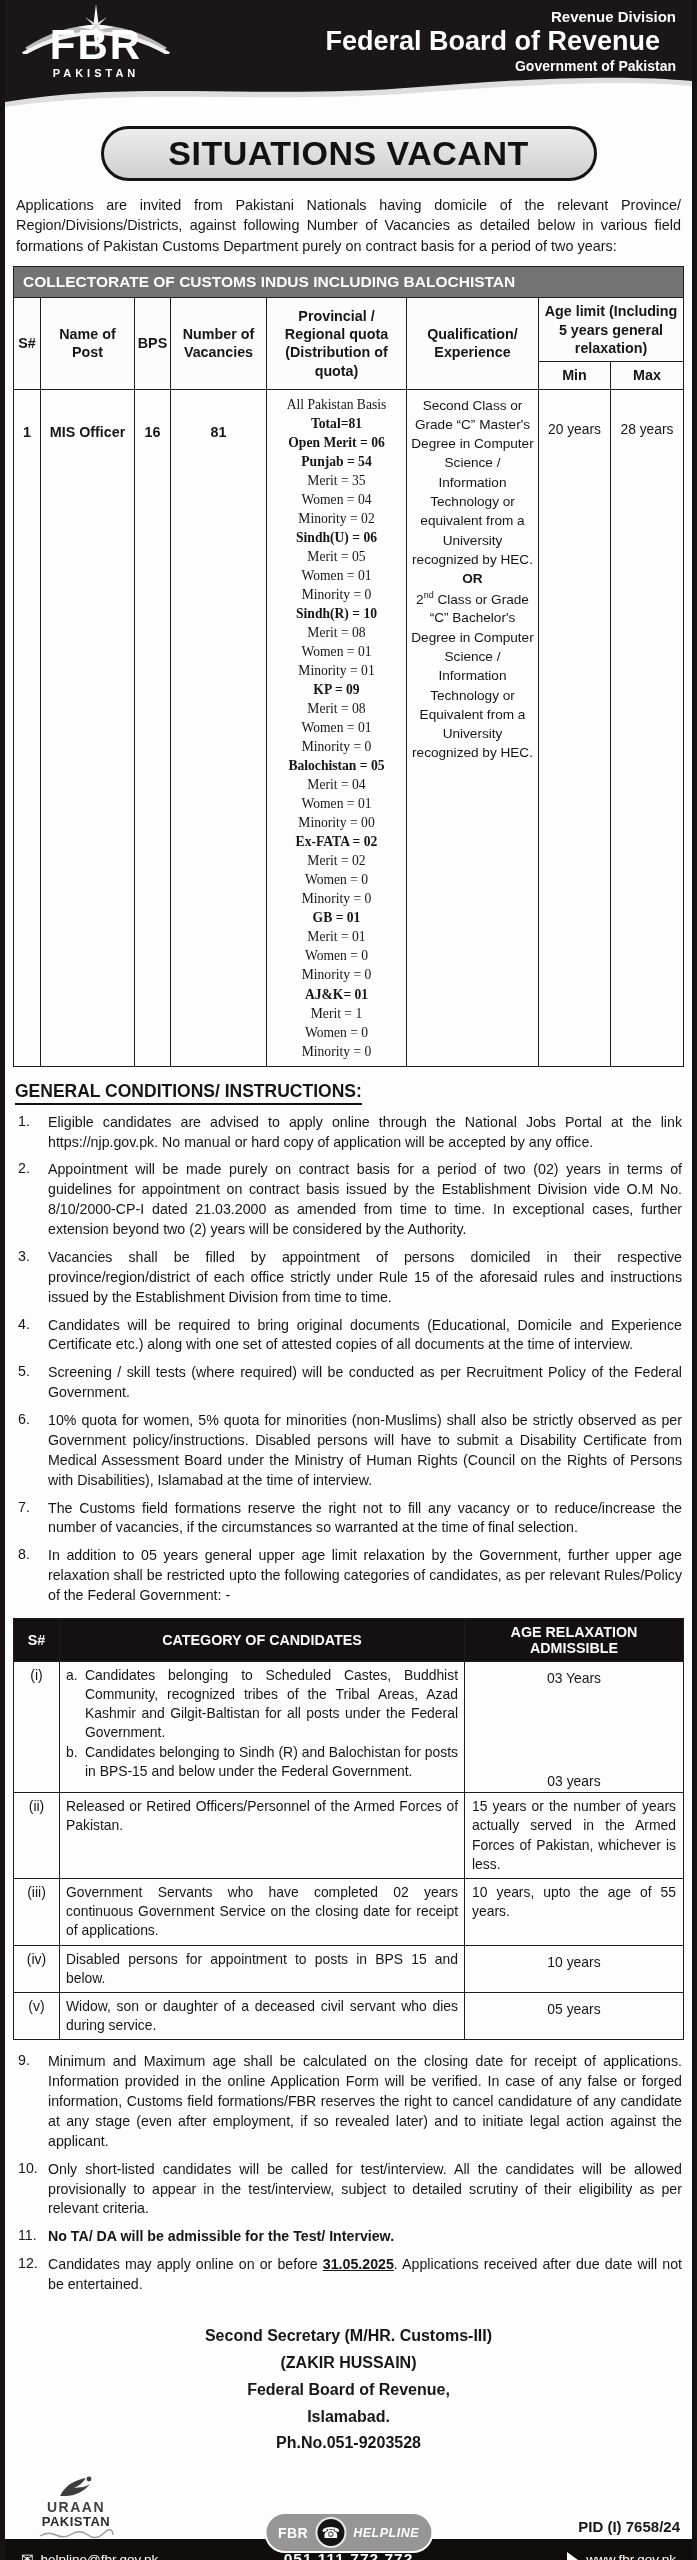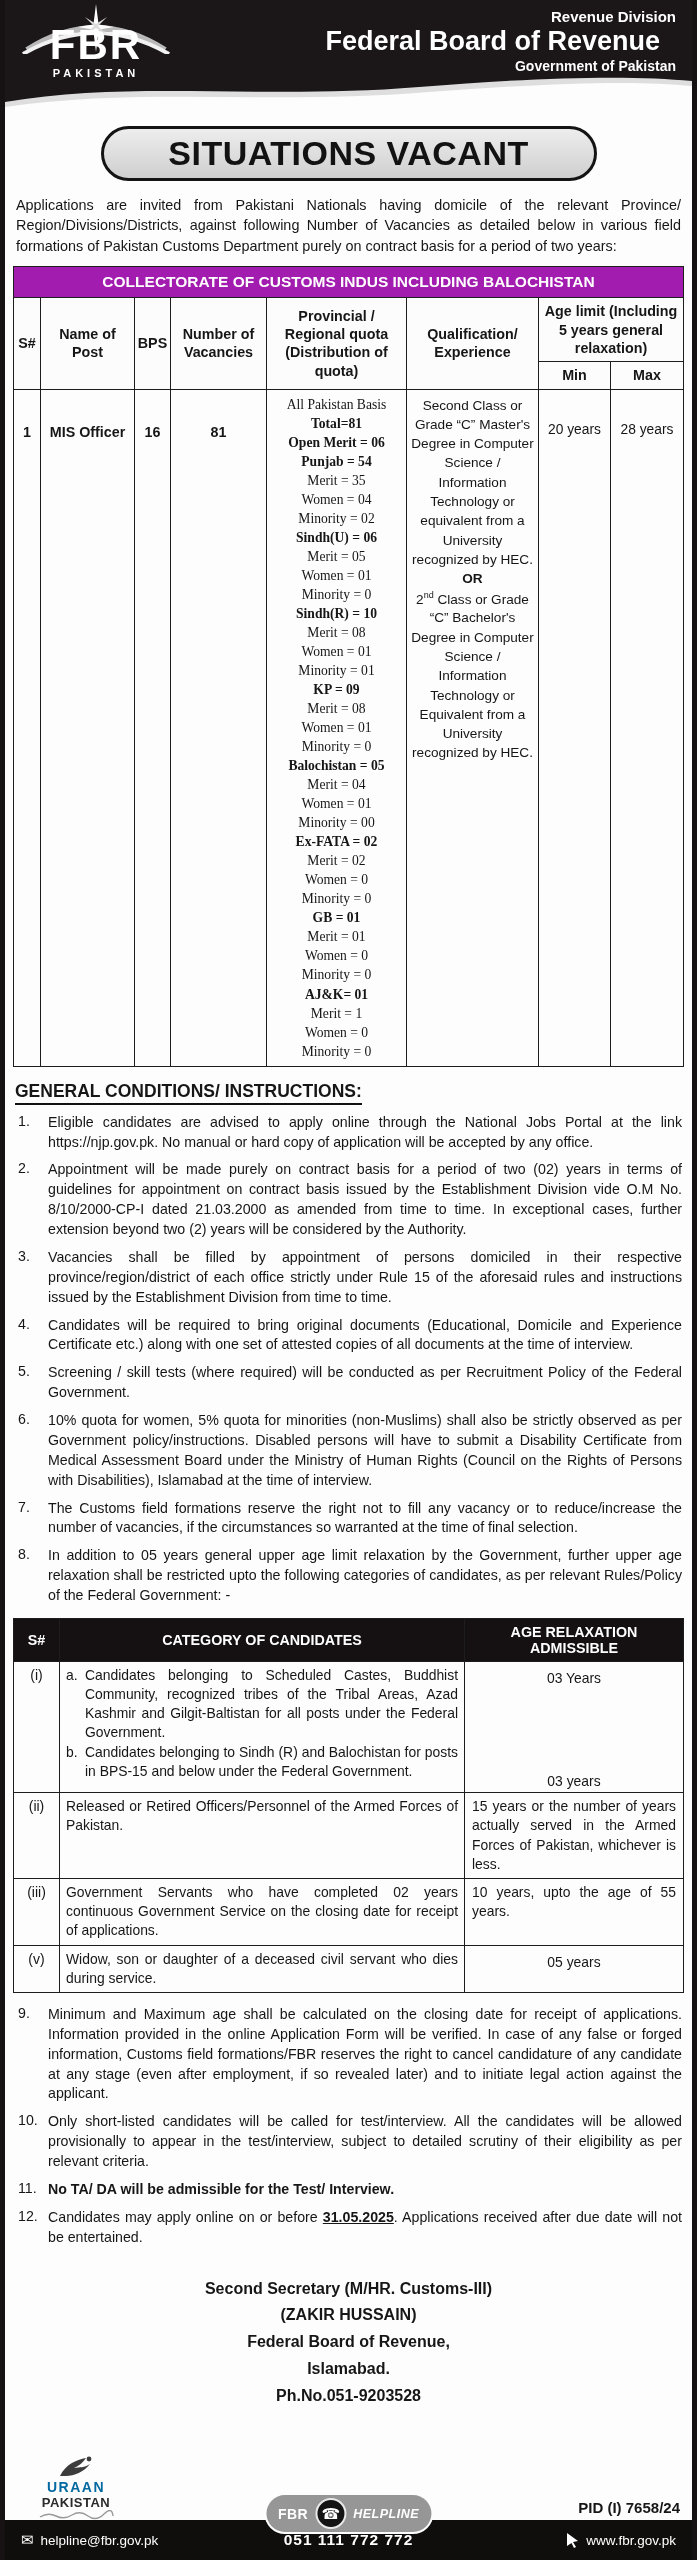--- a/index.html
+++ b/index.html
@@ -24,21 +24,21 @@
   .title-wrap{text-align:center;padding:14px 0 8px;}
   .title-pill{
     display:inline-block;min-width:430px;padding:5px 30px;border:3px solid #141414;border-radius:44px;
     background:linear-gradient(#ededed,#cfcfcf);font-size:34px;font-weight:800;letter-spacing:.5px;color:#121212;
   }
   
   .intro{margin:6px 11px 10px;font-size:14.4px;line-height:1.42;text-align:justify;}
   
   .vtable{width:calc(100% - 16px);margin:0 8px;border-collapse:collapse;table-layout:fixed;}
   .vtable th,.vtable td{border:1.6px solid #1d1d1d;}
-  .banner{background:#a21caf;color:#fff;font-size:15.5px;font-weight:700;text-align:center;padding:6px 9px;}
+  .banner{background:#737373;color:#fff;font-size:15.5px;font-weight:700;text-align:left;padding:6px 9px;}
   .hrow th{background:#fcfcfc;font-size:14.3px;font-weight:700;text-align:center;padding:4px 2px;line-height:1.28;}
   .tp{vertical-align:top;text-align:center;padding-top:34px;font-weight:700;font-size:14.3px;}
   .agev{vertical-align:top;text-align:center;padding-top:32px;font-size:13.8px;font-weight:400;}
   .quota-cell{vertical-align:top;text-align:center;padding:5px 16px;font-size:13.6px;font-family:Liberation Serif, serif;}
   .qline{line-height:1.4;}
   .qline .b{font-weight:700;}
   .qual-cell{vertical-align:top;text-align:center;padding:6px 4px;font-size:13.6px;line-height:1.42;}
   .qual-or{font-weight:700;}
   sup{font-size:9px;}
   
@@ -61,21 +61,21 @@
   .cat-body{flex:1;text-align:justify;}
   .r-age-c{vertical-align:top;text-align:center;padding-top:7px;font-size:13.9px;line-height:1.38;}
   .r-age-l{vertical-align:top;padding:4px 7px;font-size:13.9px;line-height:1.38;text-align:justify;}
   .age-b{margin-top:84px;}
   
   .sig{margin:20px 0 4px;text-align:center;font-weight:700;font-size:16px;line-height:1.68;}
   
   .fzone{position:relative;height:78px;margin-top:auto;}
   .uraan{position:absolute;left:16px;bottom:0;width:110px;text-align:center;}
   .uraan svg{display:block;margin:0 auto;}
-  .uraan-1{font-size:14px;font-weight:800;letter-spacing:1.5px;color:#0369a1;line-height:1.1;}
+  .uraan-1{font-size:14px;font-weight:800;letter-spacing:1.5px;color:#404040;line-height:1.1;}
   .uraan-2{font-size:13px;font-weight:800;letter-spacing:.5px;color:#2b2b2b;line-height:1.1;}
   .pid{position:absolute;right:12px;bottom:4px;font-size:15px;font-weight:700;}
   .helpbadge{
     position:absolute;left:50%;transform:translateX(-50%);bottom:-12px;z-index:5;
     background:#969696;border-radius:22px;display:flex;align-items:center;gap:7px;padding:3px 12px;
     box-shadow:0 0 0 2px #fdfdfd;
   }
   .hb-fbr{color:#fff;font-weight:800;font-size:14px;letter-spacing:.5px;}
   .hb-phone{width:27px;height:27px;border-radius:50%;background:#141414;color:#fff;display:flex;
     align-items:center;justify-content:center;font-size:15px;border:2px solid #e9e9e9;}
@@ -327,20 +327,27 @@
         <td class="r-age-l">15 years or the number of years actually served in the Armed Forces of Pakistan, whichever is less.</td>
       </tr>
       <tr>
         <td class="r-sno">(iii)</td>
         <td class="r-cat">
             <span class="cat-body" style="display:block;text-align:justify">Government Servants who have completed 02 years continuous Government Service on the closing date for receipt of applications.</span>
           </td>
         <td class="r-age-l">10 years, upto the age of 55 years.</td>
       </tr>
       <tr>
+        <td class="r-sno">(iv)</td>
+        <td class="r-cat">
+            <span class="cat-body" style="display:block">Disabled persons for appointment to posts in BPS 15 and below.</span>
+          </td>
+        <td class="r-age-c">10 years</td>
+      </tr>
+      <tr>
         <td class="r-sno">(v)</td>
         <td class="r-cat">
             <span class="cat-body" style="display:block">Widow, son or daughter of a deceased civil servant who dies during service.</span>
           </td>
         <td class="r-age-c">05 years</td>
       </tr>
     </tbody>
   </table>
 
   <div class="cond-list">

